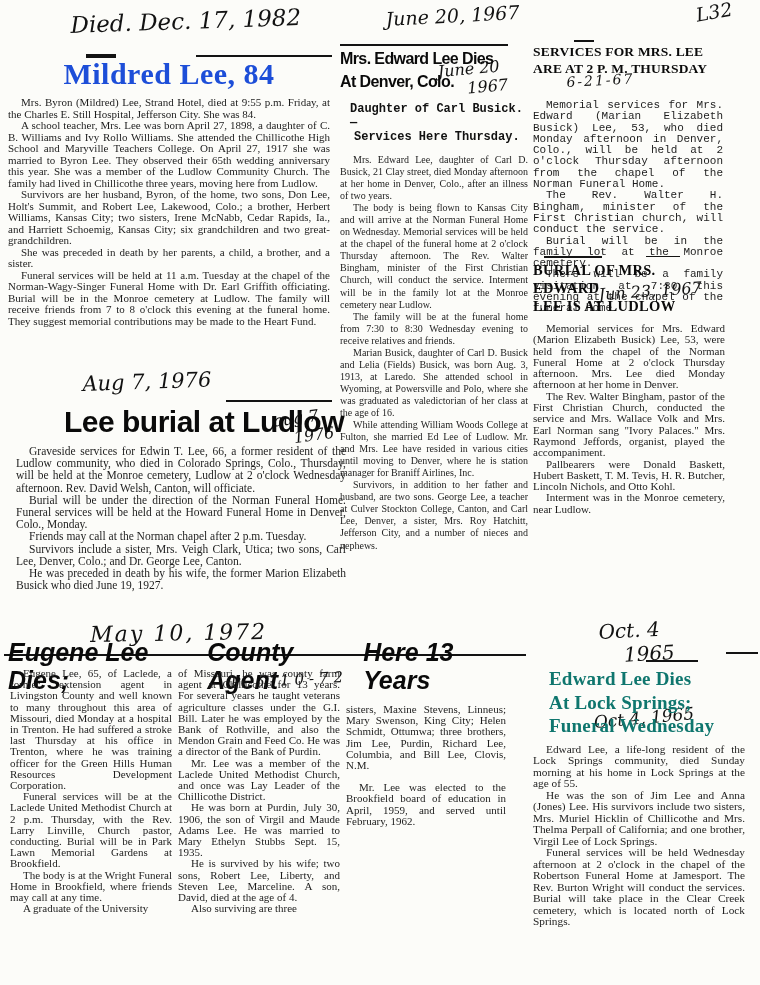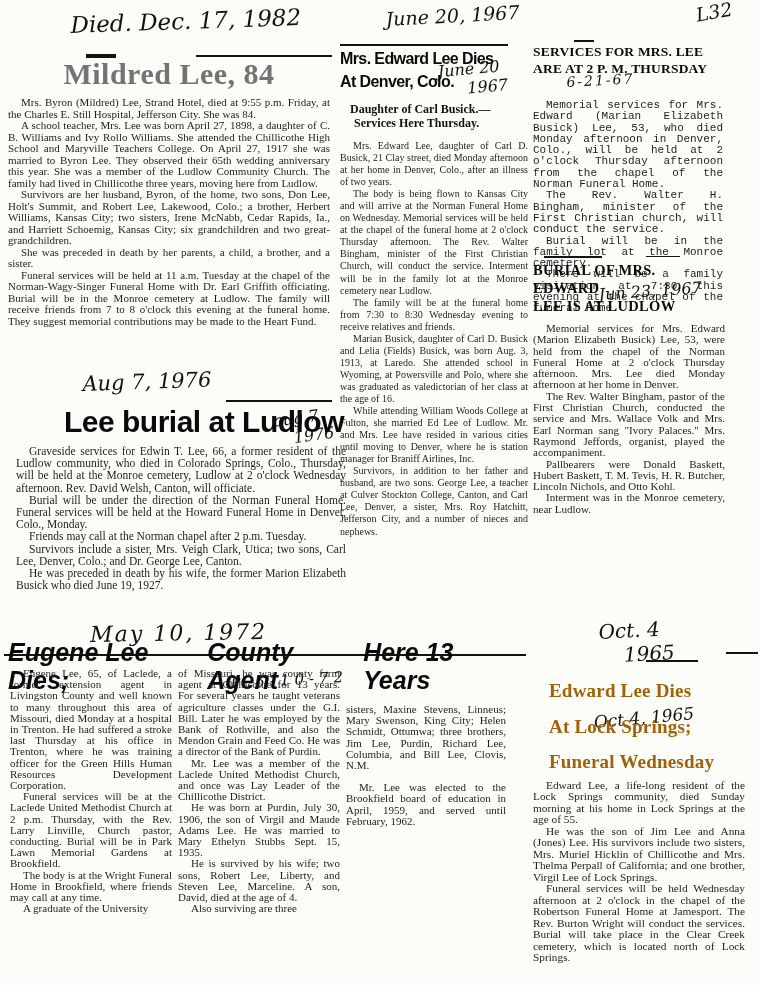--- a/index.html
+++ b/index.html
@@ -5,35 +5,35 @@
   html,body{margin:0;padding:0;background:#d8d8d4;}
   .page{
     position:relative; width:760px; height:985px; margin:0 auto;
     background:#fcfcf9; overflow:hidden;
     font-family:"Liberation Serif", serif; color:#1c1c1c;
   }
   .clip{position:absolute;}
   .rule{position:absolute; background:#131313;}
   
   .hl-mildred{font-family:"Liberation Serif",serif; font-weight:bold; font-size:30px;
-    line-height:32px; text-align:center; letter-spacing:.5px; color:#737373; margin:0;}
+    line-height:32px; text-align:center; letter-spacing:.5px; color:#1d4ed8; margin:0;}
   .hl-denver{font-family:"Liberation Sans",sans-serif; font-weight:bold; font-size:16px;
     line-height:23px; letter-spacing:-.6px; color:#0a0a0a; margin:0;}
   .hl-caps-sm{font-family:"Liberation Serif",serif; font-weight:bold; font-size:13.5px;
     line-height:16.5px; letter-spacing:.2px; color:#0a0a0a; margin:0;}
   .hl-caps-md{font-family:"Liberation Serif",serif; font-weight:bold; font-size:14.5px;
     line-height:18px; letter-spacing:.3px; color:#0a0a0a; margin:0;}
   .hl-ludlow{font-family:"Liberation Sans",sans-serif; font-weight:bold; font-size:30px;
     line-height:34px; letter-spacing:-.5px; color:#0a0a0a; margin:0;}
   .hl-eugene{font-family:"Liberation Sans",sans-serif; font-weight:bold; font-style:italic;
     font-size:25px; line-height:28px; color:#0a0a0a; display:flex; justify-content:space-between;}
   .hl-lock{font-family:"Liberation Serif",serif; font-weight:bold; font-size:19px;
-    line-height:19.5px; letter-spacing:.2px; color:#a16207; margin:16px 0 0 16px;}
+    line-height:19.5px; letter-spacing:.2px; color:#0f766e; margin:4px 0 0 16px;}
   
-  .subhead{font-family:Liberation Serif, serif; font-weight:bold; font-size:12px;
+  .subhead{font-family:Liberation Mono, monospace; font-weight:bold; font-size:12px;
     line-height:14px; padding-left:10px; color:#111;}
   
   .bodytext{text-align:justify; color:#1d1d1d;}
   .bodytext p{margin:0; text-indent:13px;}
   .bodytext p.noindent{text-indent:0;}
   .body-wide{font-size:11px; line-height:11.5px;}
   .body-mid{font-size:10px; line-height:12.05px;}
   .body-right{font-size:11px; line-height:11.3px;}
   .body-ludlow{font-size:11.5px; line-height:12.2px;}
   .body-col{font-size:11px; line-height:11.2px;}

